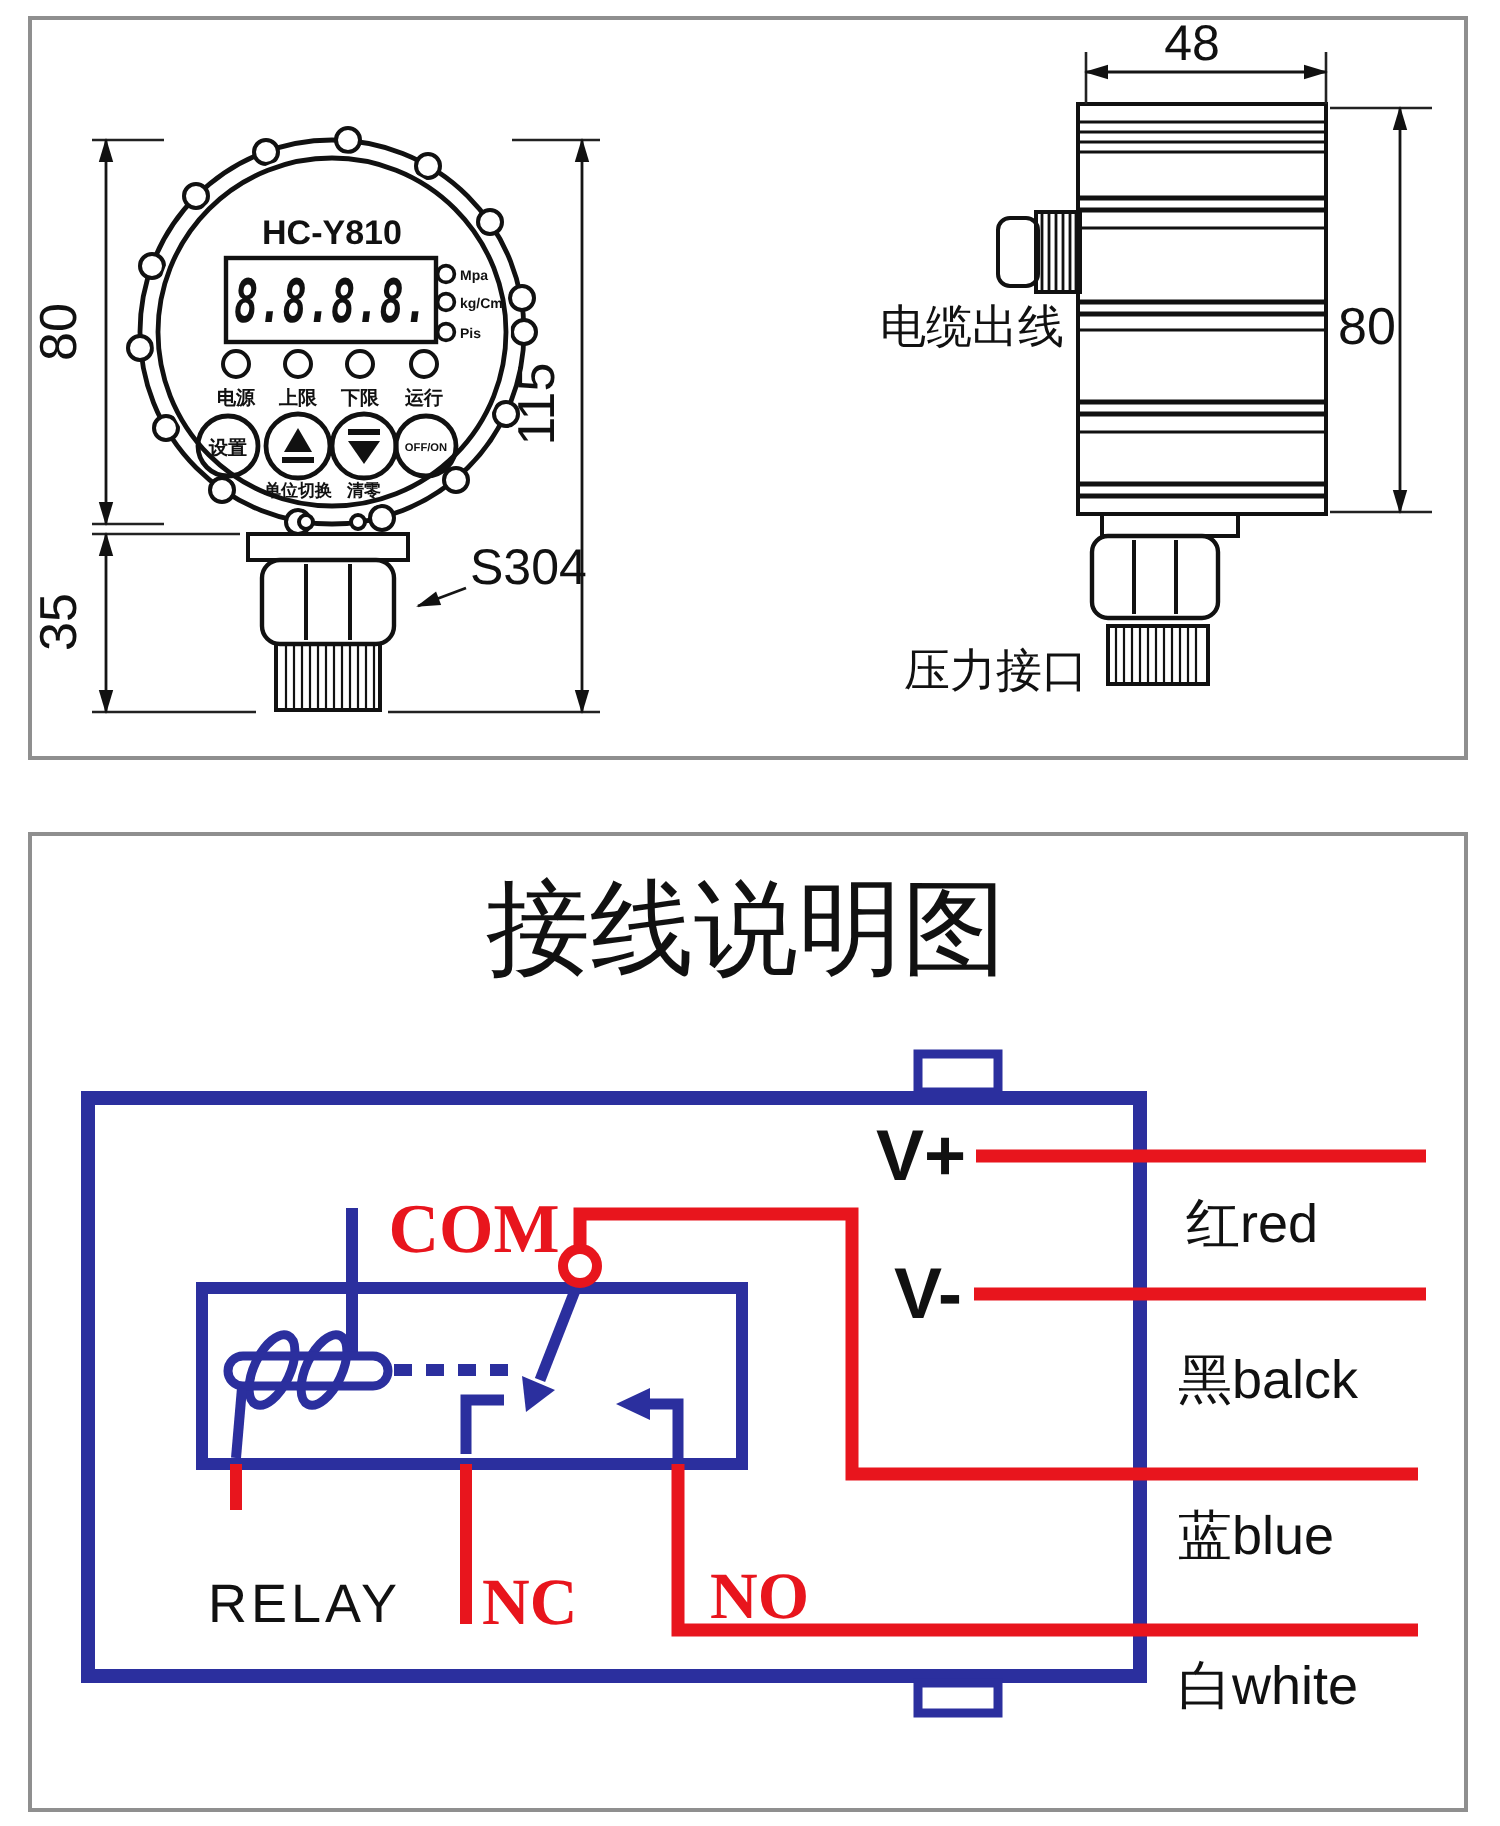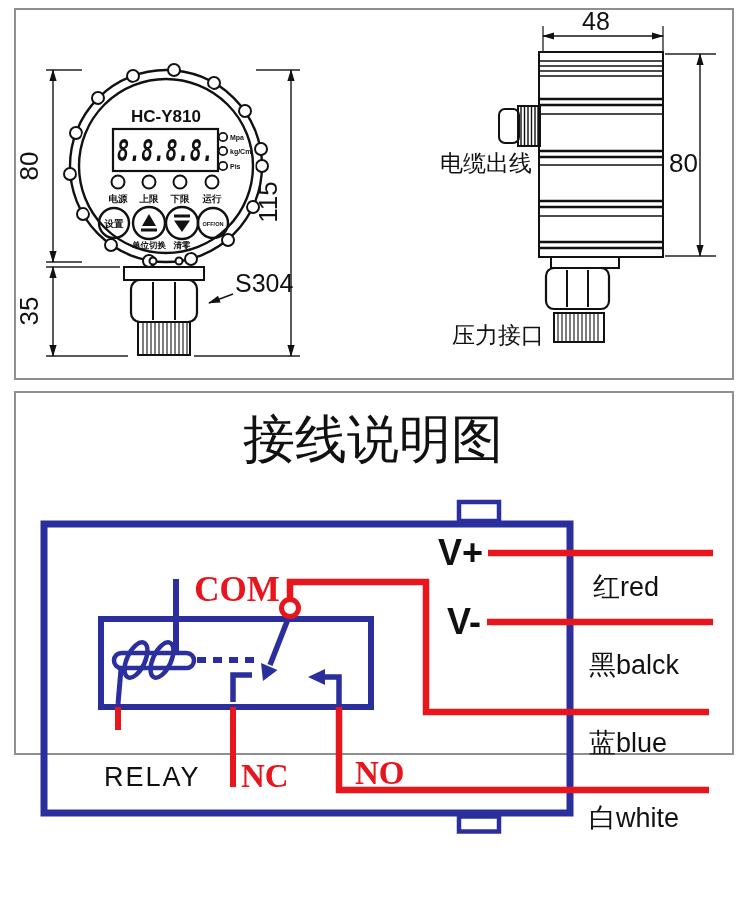--- a/index.html
+++ b/index.html
@@ -1,19 +1,19 @@
 <!DOCTYPE html>
 <html><head>
 <meta charset="utf-8">
 <style>
   html,body{margin:0;padding:0;background:#ffffff;}
   body{width:750px;height:913px;position:relative;font-family:"Liberation Sans","DejaVu Sans",sans-serif;}
   .panel{position:absolute;left:14px;width:720px;background:#fff;border:2px solid #8f8f8f;box-sizing:border-box;}
   #panel-top{top:8px;height:372px;}
-  #panel-bottom{top:391px;height:364px;}
+  #panel-bottom{top:416px;height:490px;}
   svg{display:block;}
   
   .ln{stroke:#111;fill:none;}
   .ln2{stroke:#111;stroke-width:2.4;fill:#fff;}
   .thin{stroke:#111;stroke-width:1.4;fill:none;}
   .thick{stroke:#111;stroke-width:2.6;fill:none;}
   .ext{stroke:#222;stroke-width:1.3;fill:none;}
   .dim{stroke:#151515;stroke-width:1.4;fill:none;}
   .bump{fill:#fff;stroke:#111;stroke-width:2;}
   .blue{stroke:#2b2f9e;fill:none;}

